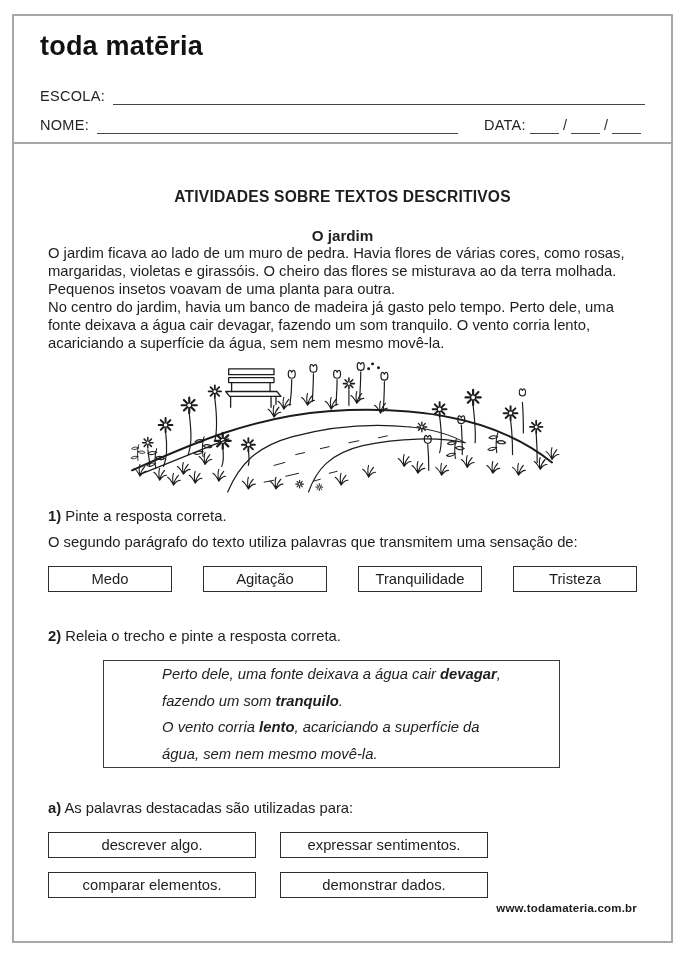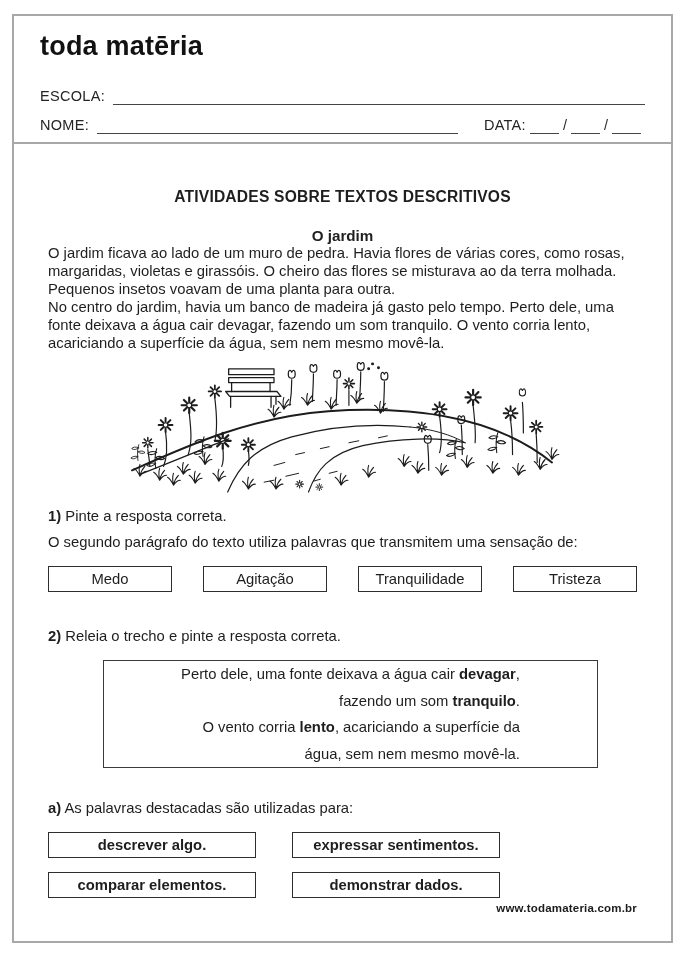--- a/index.html
+++ b/index.html
@@ -38,27 +38,28 @@
   .q-prompt{margin-top:5px;line-height:21px;}
   .options-row{display:flex;gap:31px;margin-top:13px;}
   .options-row .option-box{flex:1 1 0;}
   .option-box{
     border:1.6px solid #2e2e2e;height:26px;box-sizing:border-box;
     display:flex;align-items:center;justify-content:center;
     font-size:14.8px;color:#1e1e1e;background:#fff;cursor:pointer;
   }
   .q2-head{margin-top:34px;}
   .quote-box{
-    width:495px;height:108px;box-sizing:border-box;margin-top:13px;margin-left:55px;
+    width:457px;height:108px;box-sizing:border-box;margin-top:13px;margin-left:55px;
     border:1.5px solid #3a3a3a;display:flex;align-items:center;justify-content:center;
-    text-align:right;
+    text-align:left;
+    font-style:italic;
   }
   .quote-text{line-height:26.5px;font-size:14.8px;}
   .suba-head{margin-top:30px;line-height:21px;}
-  .options-grid{display:grid;grid-template-columns:208px 208px;gap:14px 36px;margin-top:13px;font-weight:bold;}
+  .options-grid{display:grid;grid-template-columns:208px 208px;gap:14px 24px;margin-top:13px;}
   
   .footer{margin-top:auto;padding:0 0 11px 0;text-align:right;font-size:11.5px;font-weight:bold;color:#1c1c1c;letter-spacing:0.2px;}
 </style>
 </head>
 <body>
 
 <div class="page">
 
   <div class="header">
     <div class="logo">toda matēria</div>

